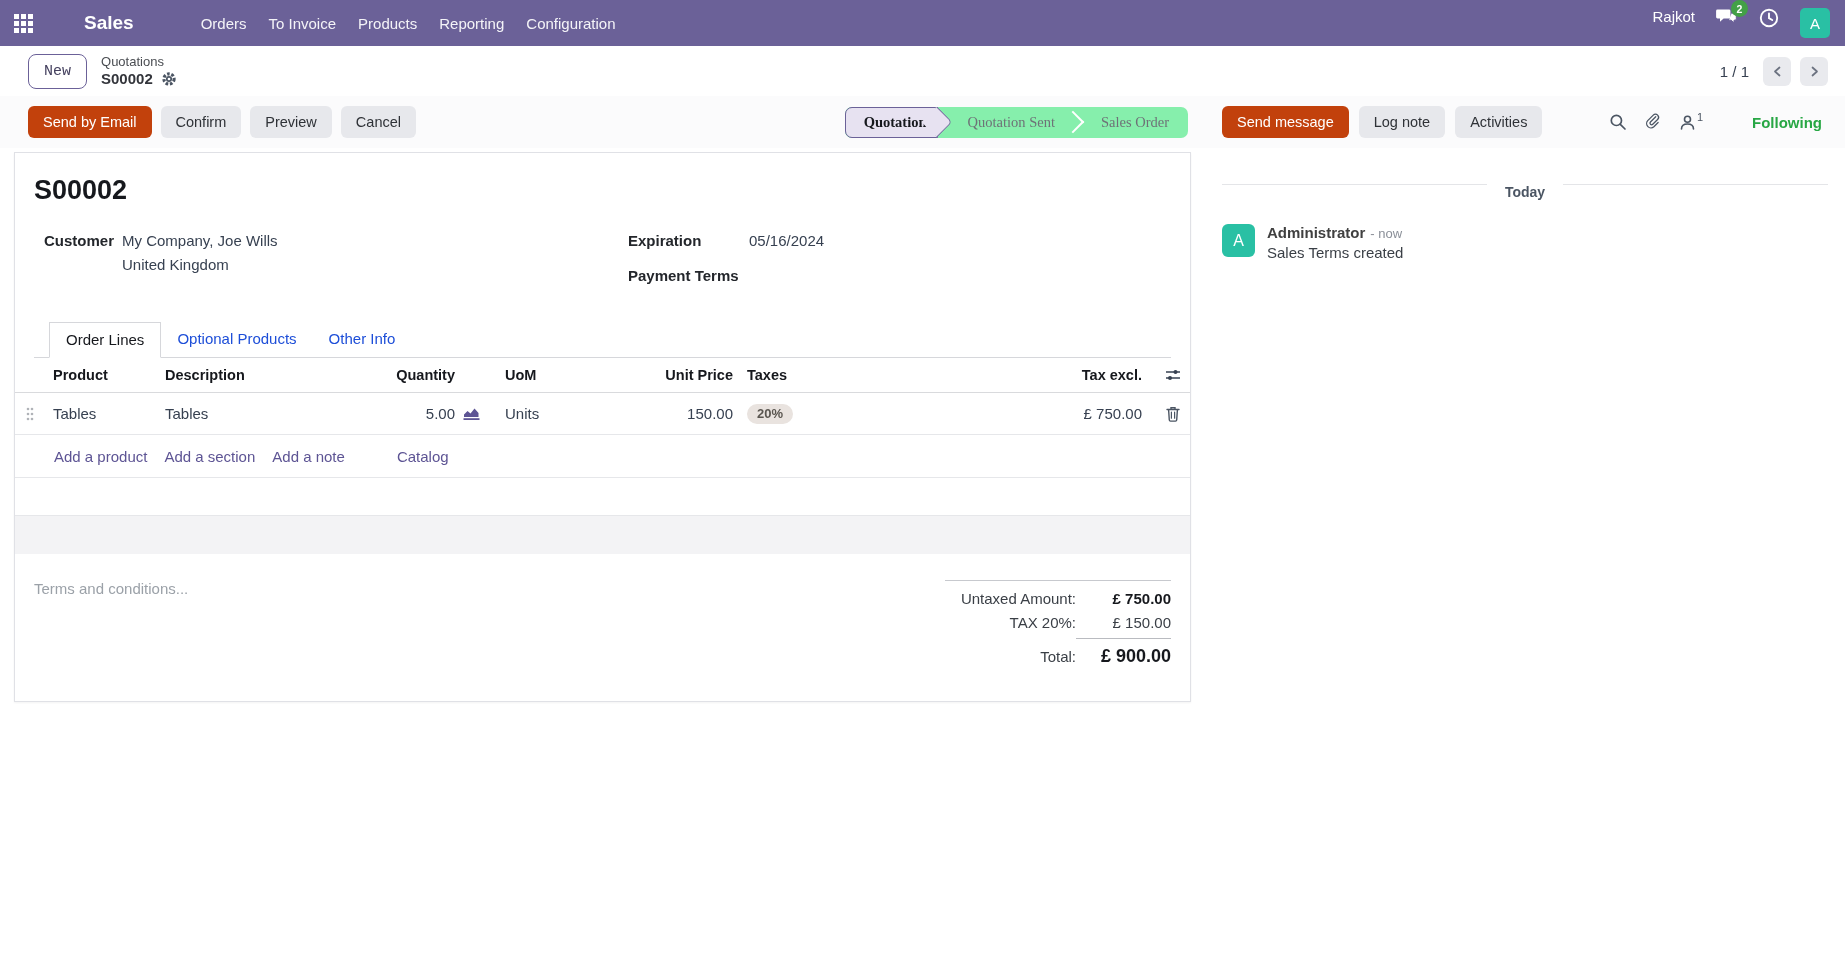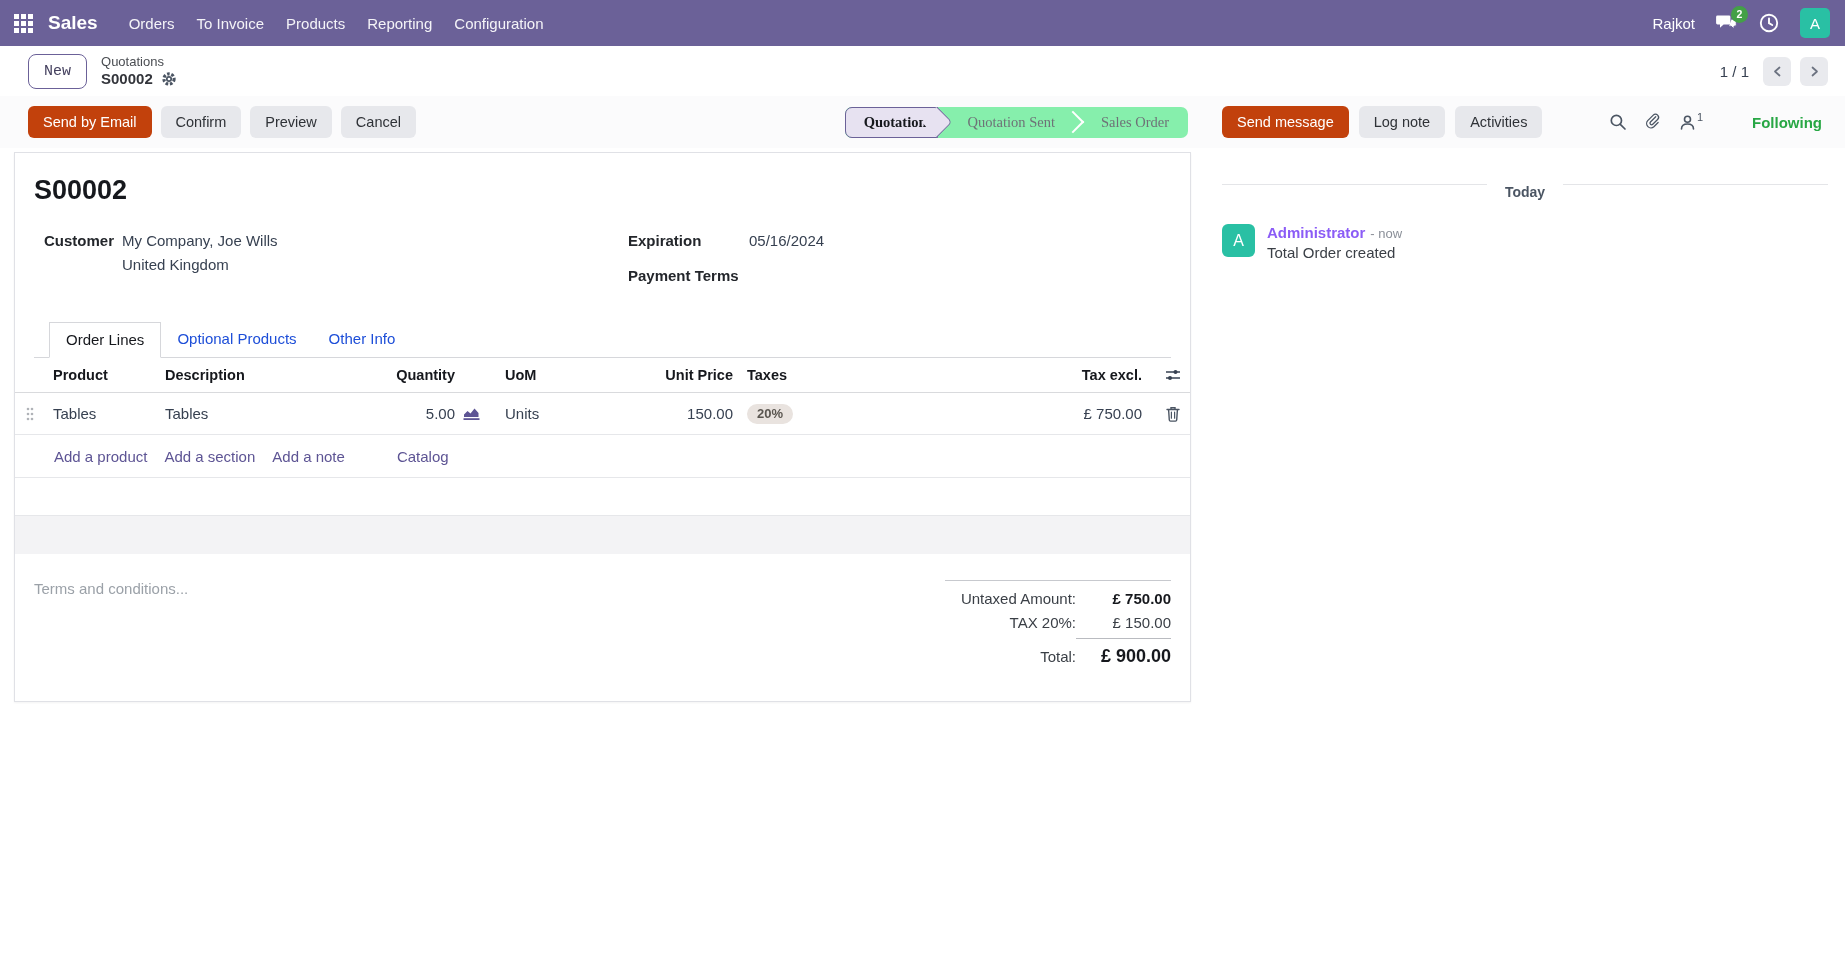--- a/index.html
+++ b/index.html
@@ -8,27 +8,27 @@
     width:1845px; height:964px; position:relative; overflow:hidden;
     background:#ffffff; color:#374151;
     font-family:"Liberation Sans", sans-serif; font-size:15px;
   }
   svg { display:block; }
 
   
   .navbar {
     position:absolute; top:0; left:0; right:0; height:46px;
     background:#6b6198; display:flex; align-items:center;
-    padding:0 15px 0 12px; color:#fff;
+    padding:0 15px 0 12px; color:#fff;gap:36px;
   }
   .apps-btn { width:22px; height:22px; display:flex; align-items:center; justify-content:center; cursor:pointer; }
   .brand { font-size:19px; font-weight:700; margin:0 20px 0 14px; cursor:pointer; }
   .menu { display:flex; align-items:center; }
   .menu-item { padding:0 11px; font-size:15px; color:rgba(255,255,255,.93); cursor:pointer; }
-  .nav-right { margin-left:auto; display:flex; align-items:center; gap:21px; }
+  .nav-right { margin-left:auto; display:flex; gap:21px; }
   .company { font-size:15px; cursor:pointer; }
   .chat-wrap { position:relative; cursor:pointer; }
   .nav-badge {
     position:absolute; top:-8px; right:-10px; width:17px; height:17px; border-radius:50%;
     background:#43a047; color:#fff; font-size:10.5px; font-weight:700;
     display:flex; align-items:center; justify-content:center;
   }
   .clock-wrap { cursor:pointer; }
   .avatar {
     width:30px; height:30px; border-radius:5px; background:#29c0a4; color:#fff;
@@ -92,21 +92,21 @@
   .follow-btn { color:#28a745; font-weight:600; font-size:15px; margin-left:26px; cursor:pointer; background:none; border:none; font-family:inherit; }
   .today { display:flex; align-items:flex-start; margin-top:46px; }
   .today .line { flex:1; height:1px; background:#e4e5e8; }
   .today-label { margin:0 18px; color:#4b5563; font-weight:700; font-size:14px; }
   .message { display:flex; gap:12px; margin-top:24px; }
   .msg-avatar {
     width:33px; height:33px; border-radius:6px; background:#29c0a4; color:#fff; font-size:16px;
     display:flex; align-items:center; justify-content:center; flex:0 0 auto; cursor:pointer;
   }
   .msg-head { display:flex; align-items:baseline; }
-  .msg-name { font-weight:700; color:#8b5cf6; font-size:15px; }
+  .msg-name { font-weight:700; color:#404040; font-size:15px; }
   .msg-time { color:#8a8f98; font-size:13px; margin-left:5px; }
   .msg-body { font-size:15px; color:#3a3f46; margin-top:3px; }
 
   
   .sheet {
     position:absolute; left:14px; top:152px; width:1177px; height:550px;
     background:#fff; border:1px solid #e0e1e6; box-shadow:0 1px 2px rgba(0,0,0,.05);
   }
   .sheet-pad { padding:0 19px; }
   .doc-title { font-size:27px; font-weight:700; color:#16181d; margin:22px 0 0; cursor:text; }
@@ -284,21 +284,21 @@
     <span class="line"></span>
   </div>
 
   <div class="message">
     <div class="msg-avatar">A</div>
     <div>
       <div class="msg-head">
         <span class="msg-name">Administrator</span>
         <span class="msg-time">- now</span>
       </div>
-      <div class="msg-body">Total Order created</div>
+      <div class="msg-body">Sales Terms created</div>
     </div>
   </div>
 </div>
 
 <div class="sheet">
   <div class="sheet-pad">
     <h1 class="doc-title">S00002</h1>
 
     <div class="fields">
       <div class="fcol left">

